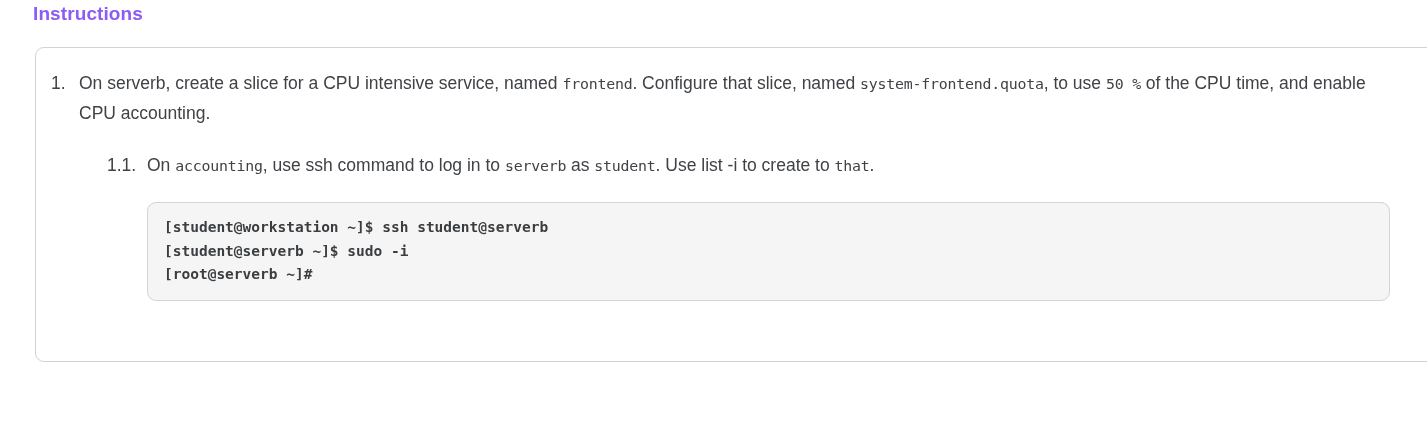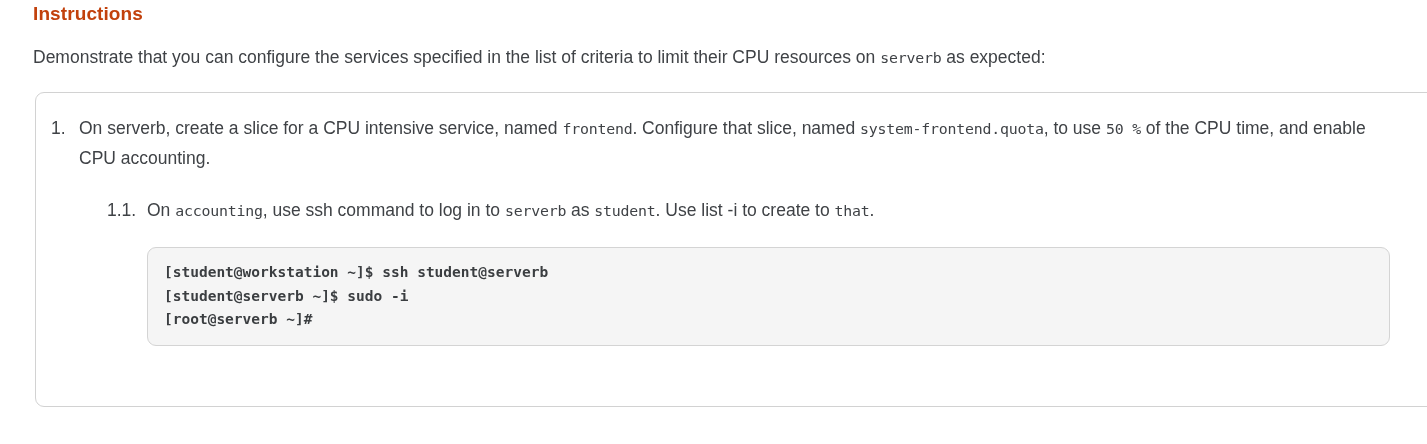--- a/index.html
+++ b/index.html
@@ -7,21 +7,21 @@
   body {
     font-family:"Liberation Sans","DejaVu Sans",sans-serif;
     color:#3f4246;
     -webkit-font-smoothing:antialiased;
   }
   .page { padding:3px 0 0 33px; }
 
   .heading {
     font-size:19px;
     font-weight:700;
-    color:#c2410c;
+    color:#8b5cf6;
     letter-spacing:0.1px;
   }
 
   .intro {
     margin-top:21px;
     font-size:17.5px;
     line-height:23px;
   }
 
   ul.criteria {
@@ -107,21 +107,20 @@
     white-space:pre;
   }
 </style>
 </head>
 <body>
 
 <div class="page">
 
   <div class="heading">Instructions</div>
 
-  <p class="intro"><span>Demonstrate that you can configure the services specified in the list of criteria to limit their CPU resources on </span><span class="seg-code">serverb</span><span> as expected:</span></p>
 
   <ul class="criteria">
   </ul>
 
   <div class="step-box">
     <div class="step">
       <div class="step-num">1.</div>
       <div class="step-body">
         <div><span>On serverb, create a slice for a CPU intensive service, named </span><span class="seg-code">frontend</span><span>. Configure that slice, named </span><span class="seg-code">system-frontend.quota</span><span>, to use </span><span class="seg-code">50 %</span><span> of the CPU time, and enable CPU accounting.</span></div>
 

